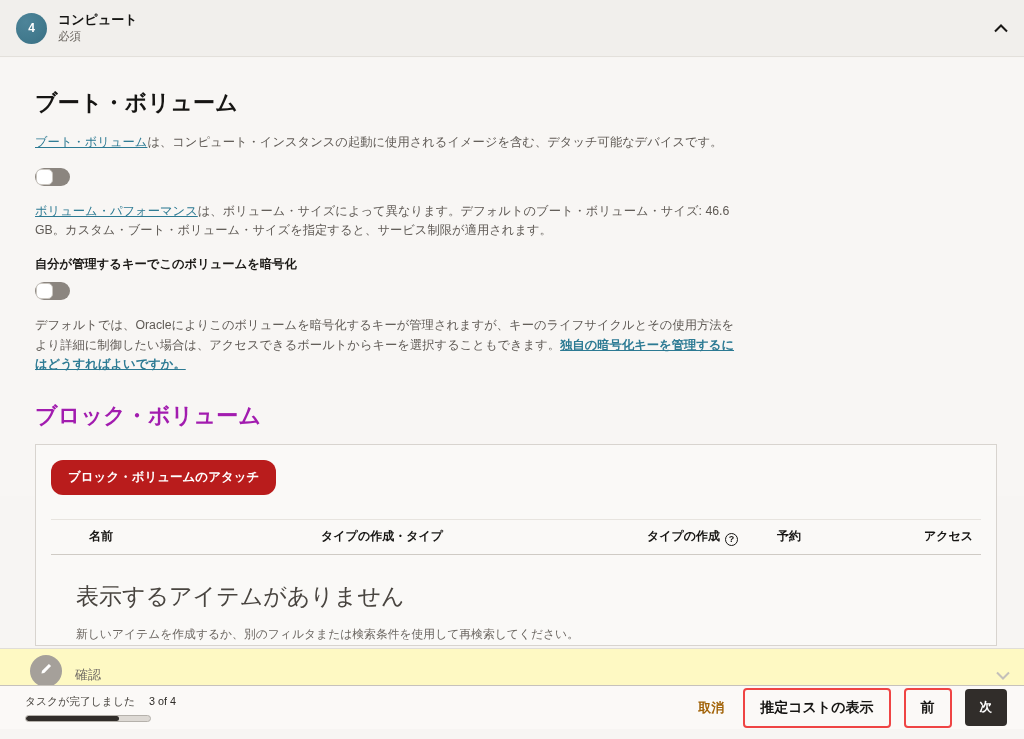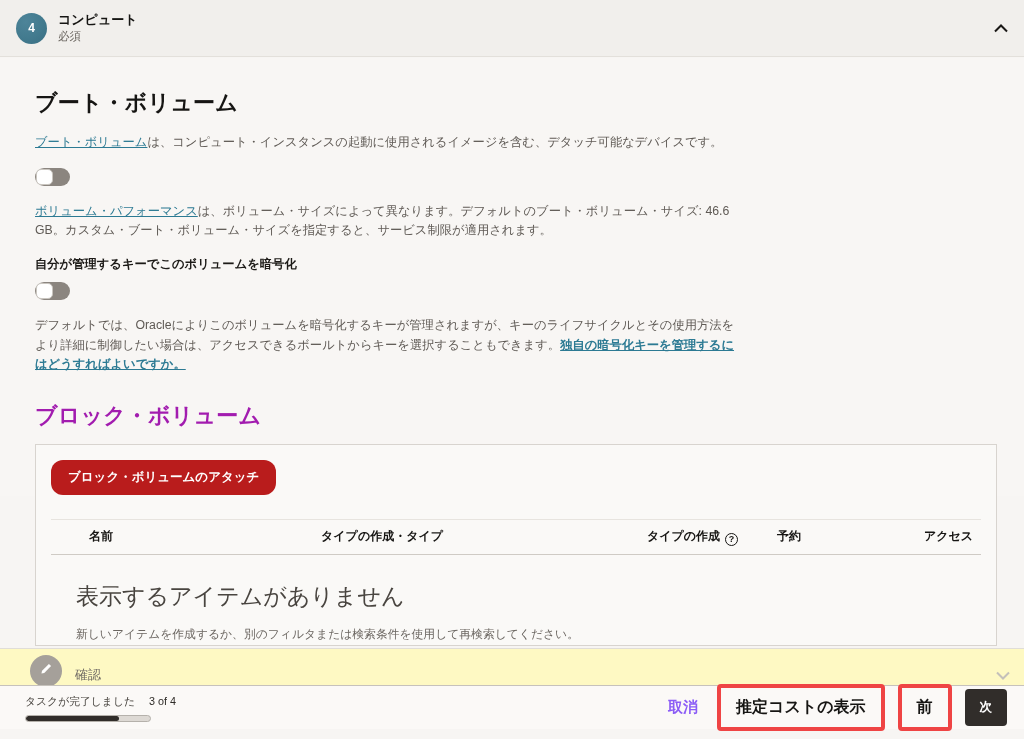--- a/index.html
+++ b/index.html
@@ -134,27 +134,27 @@
   .progress-labels { font-size: 10.8px; color: #44403b; display: flex; }
   .progress-count { margin-left: 14px; color: #2e2b27; }
   .progress-track {
     margin-top: 6px; width: 126px; height: 7px;
     background: #ddd9d4; border: 1px solid #b5b1ab; border-radius: 4px;
     overflow: hidden;
   }
   .progress-fill { height: 100%; background: #312d2a; border-radius: 4px; }
   .footer-buttons { margin-left: auto; display: flex; align-items: center; gap: 13px; }
   .btn-text {
-    background: none; border: none; font-size: 15px; font-weight: bold;
-    color: #8b5cf6; cursor: pointer; padding: 9px 6px;
+    background: none; border: none; font-size: 13px; font-weight: bold;
+    color: #a16207; cursor: pointer; padding: 9px 6px;
     font-family: "Liberation Sans", sans-serif;
   }
   .btn-outline {
-    background: transparent; border: 4px solid #ef4444; border-radius: 4px;
-    font-size: 16px; font-weight: bold; color: #161513;
+    background: transparent; border: 2px solid #ef4444; border-radius: 4px;
+    font-size: 14px; font-weight: bold; color: #161513;
     padding: 9px 15px; cursor: pointer;
     font-family: "Liberation Sans", sans-serif;
   }
   .btn-next {
     background: #312d2a; color: #fff; border: none; border-radius: 4px;
     font-size: 12.5px; font-weight: bold; padding: 10px 15px; cursor: pointer;
     font-family: "Liberation Sans", sans-serif;
   }
 </style>
 </head>

